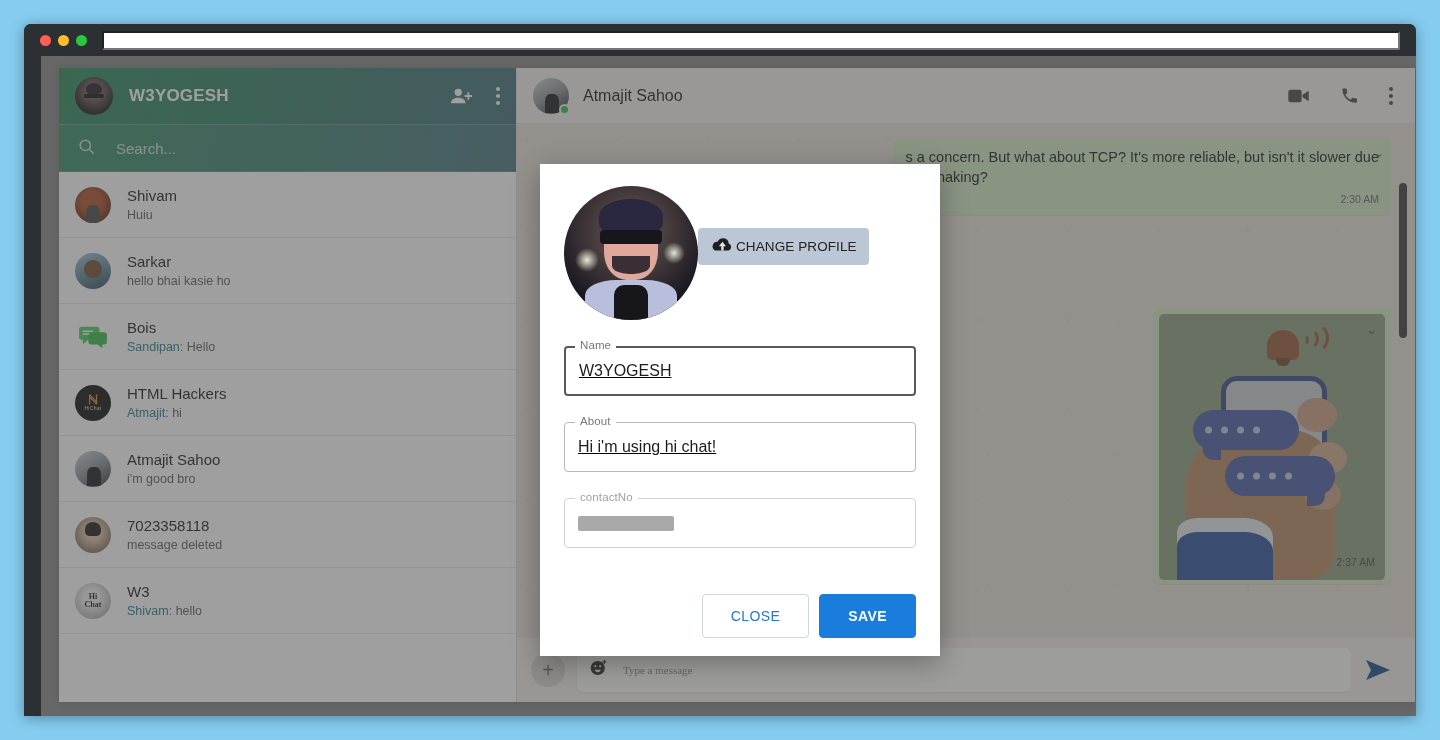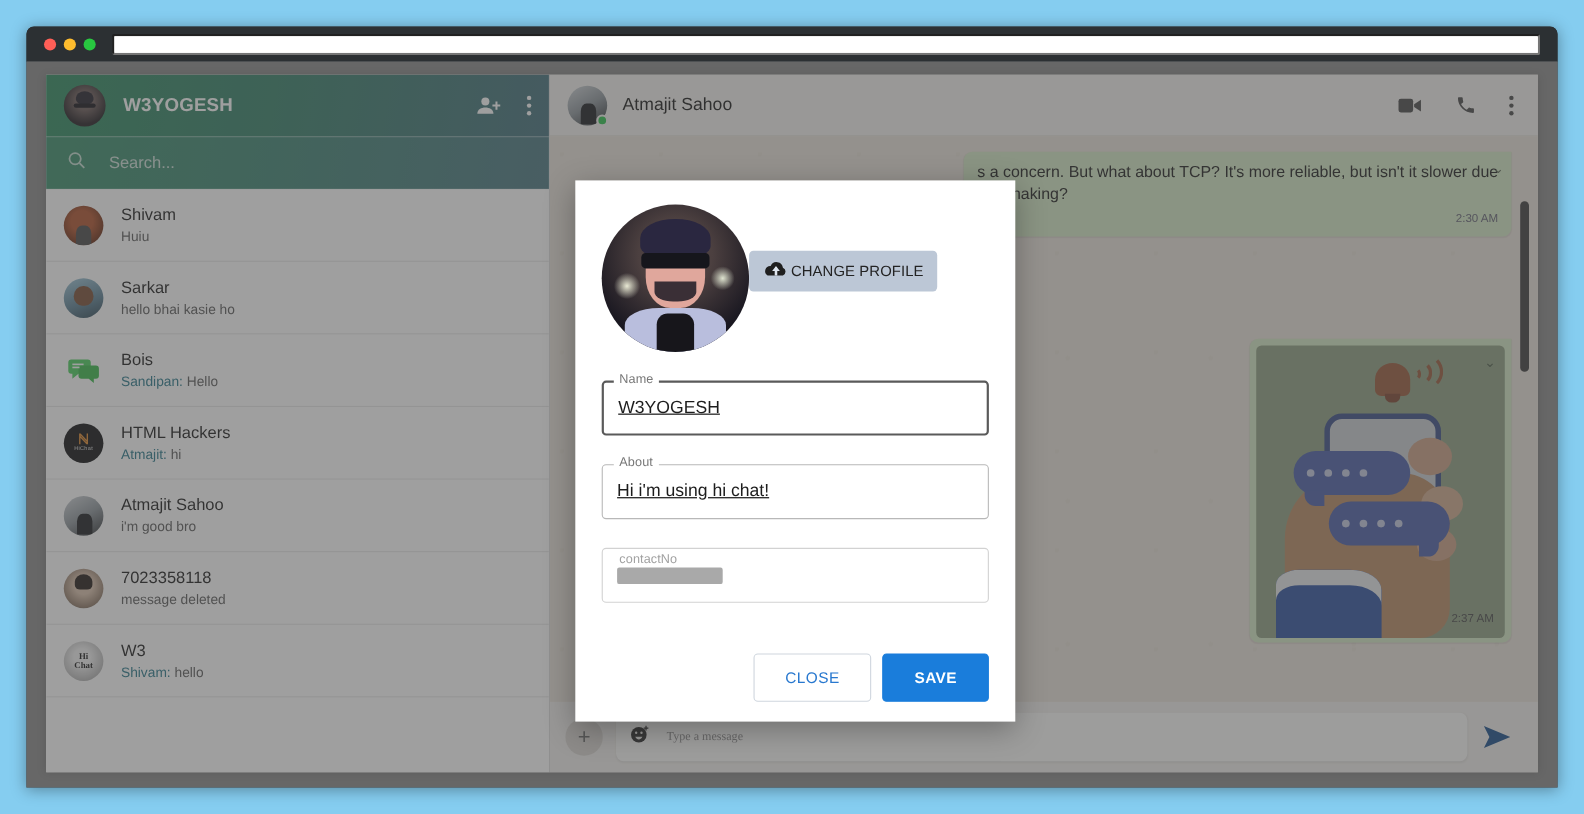--- a/index.html
+++ b/index.html
@@ -29,21 +29,21 @@
   .dot.red { background: #ff5f57; }
   .dot.yellow { background: #febc2e; }
   .dot.green { background: #28c840; }
   .urlbar {
     flex: 1; height: 19px; margin-left: 15px; margin-right: 6px;
     background: #ffffff; border-radius: 2px;
   }
 
   
   .viewport {
-    position: absolute; left: 0; top: 32px;
+    position: absolute; left: 17px; top: 32px;
     width: 1392px; height: 660px;
     background: #8a8a8a;
     overflow: hidden;
   }
   .app {
     position: absolute; left: 18px; top: 12px;
     width: 1356px; height: 634px;
     background: #fff;
     display: flex;
     box-shadow: 0 1px 8px rgba(0,0,0,.18);
@@ -300,21 +300,21 @@
   .field .legend {
     position:absolute; left: 11px; top: -7px; background:#fff; padding: 0 5px;
     font-size: 11.5px; color:#787878; letter-spacing: .1px;
   }
   .field .box {
     border:1px solid #b8b8b8; border-radius:4px; height: 50px;
     display:flex; align-items:center; padding: 0 13px;
     font-size: 16px; color:#1d1d1d;
   }
   .field.focused .box { border: 2px solid #5a5a5a; }
-  .field.disabled .legend { color:#a2a2a2;margin-top:12px; }
+  .field.disabled .legend { color:#a2a2a2; }
   .field.disabled .box { border-color:#d2d2d2; }
   .redacted { width: 96px; height: 15px; background:#a9a9a9; border-radius:2px; }
 
   .modal-actions {
     margin-top: auto; margin-bottom: 18px;
     display:flex; justify-content:flex-end; gap: 10px; align-items:center;
   }
   .btn {
     height: 44px; min-width: 76px; border-radius:4px; font-size: 14px;
     letter-spacing:.4px; cursor:pointer; font-family:"Liberation Sans", sans-serif;

